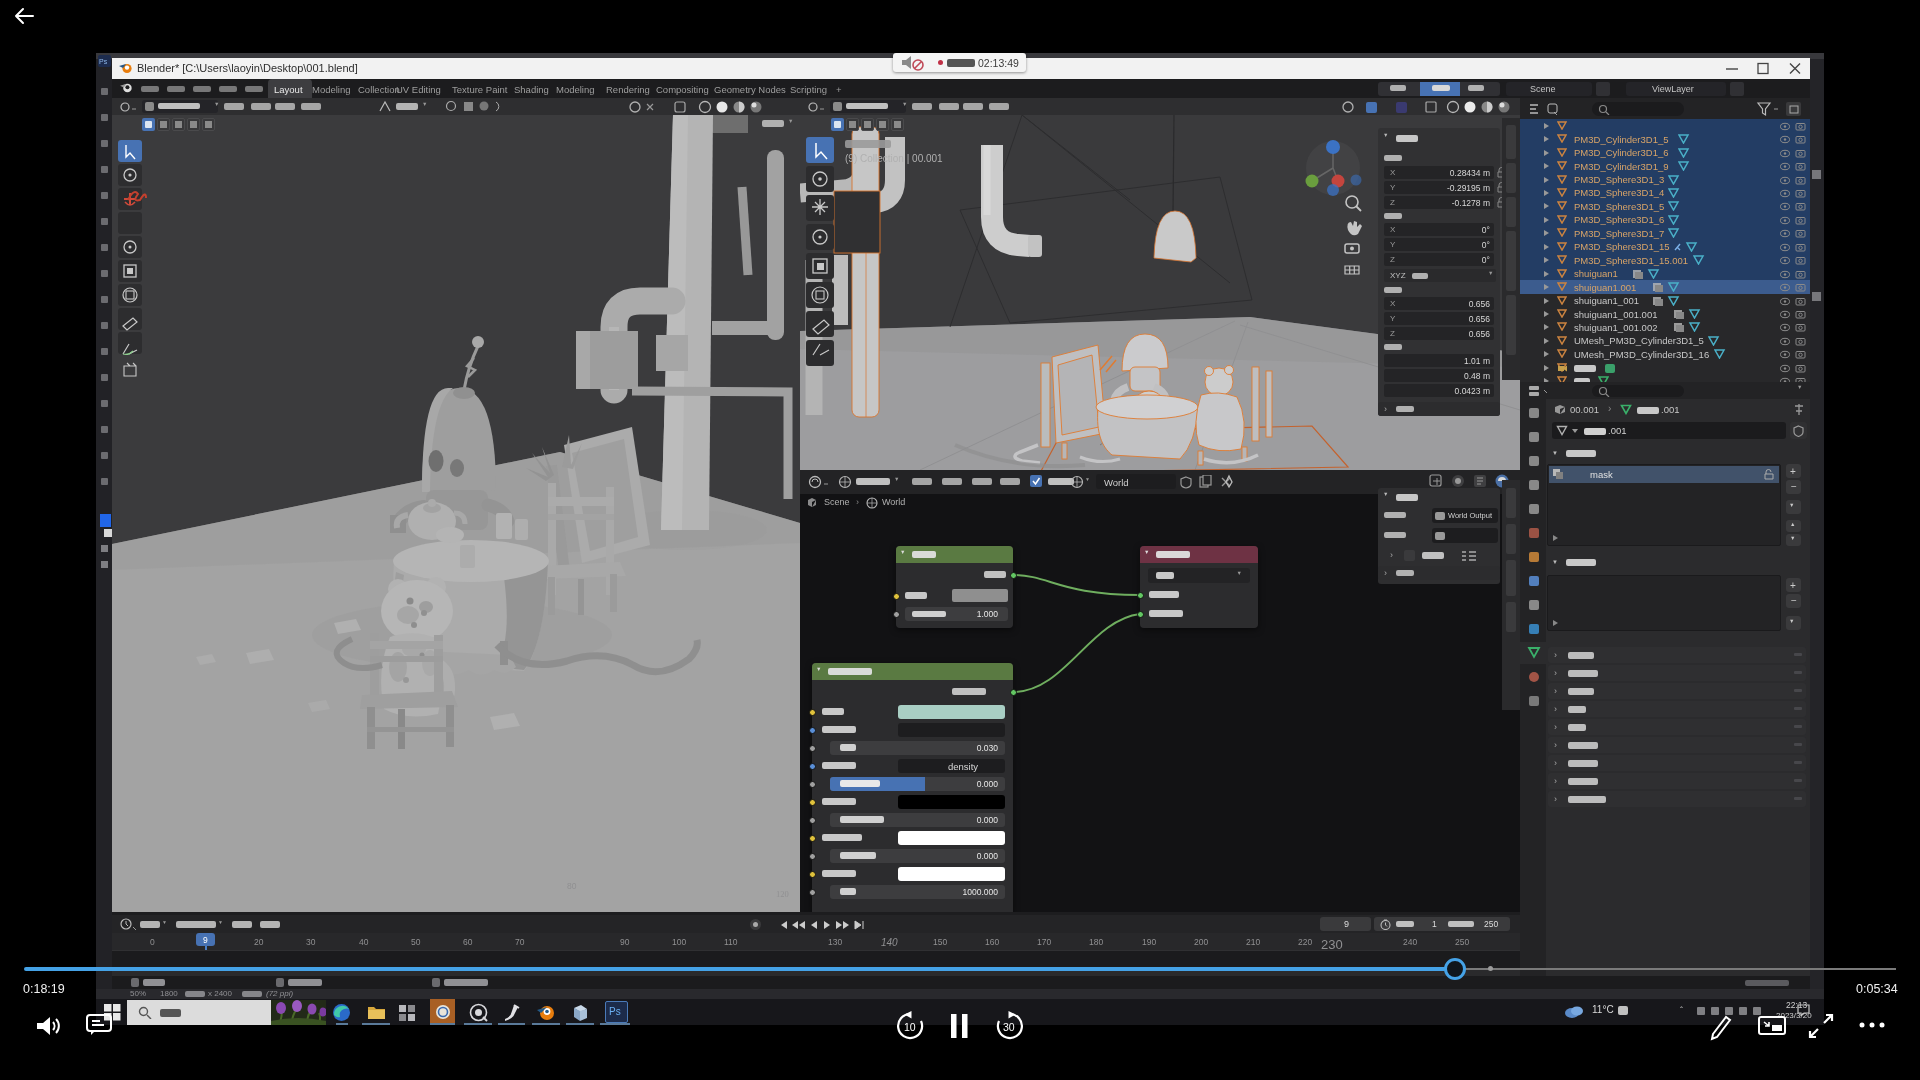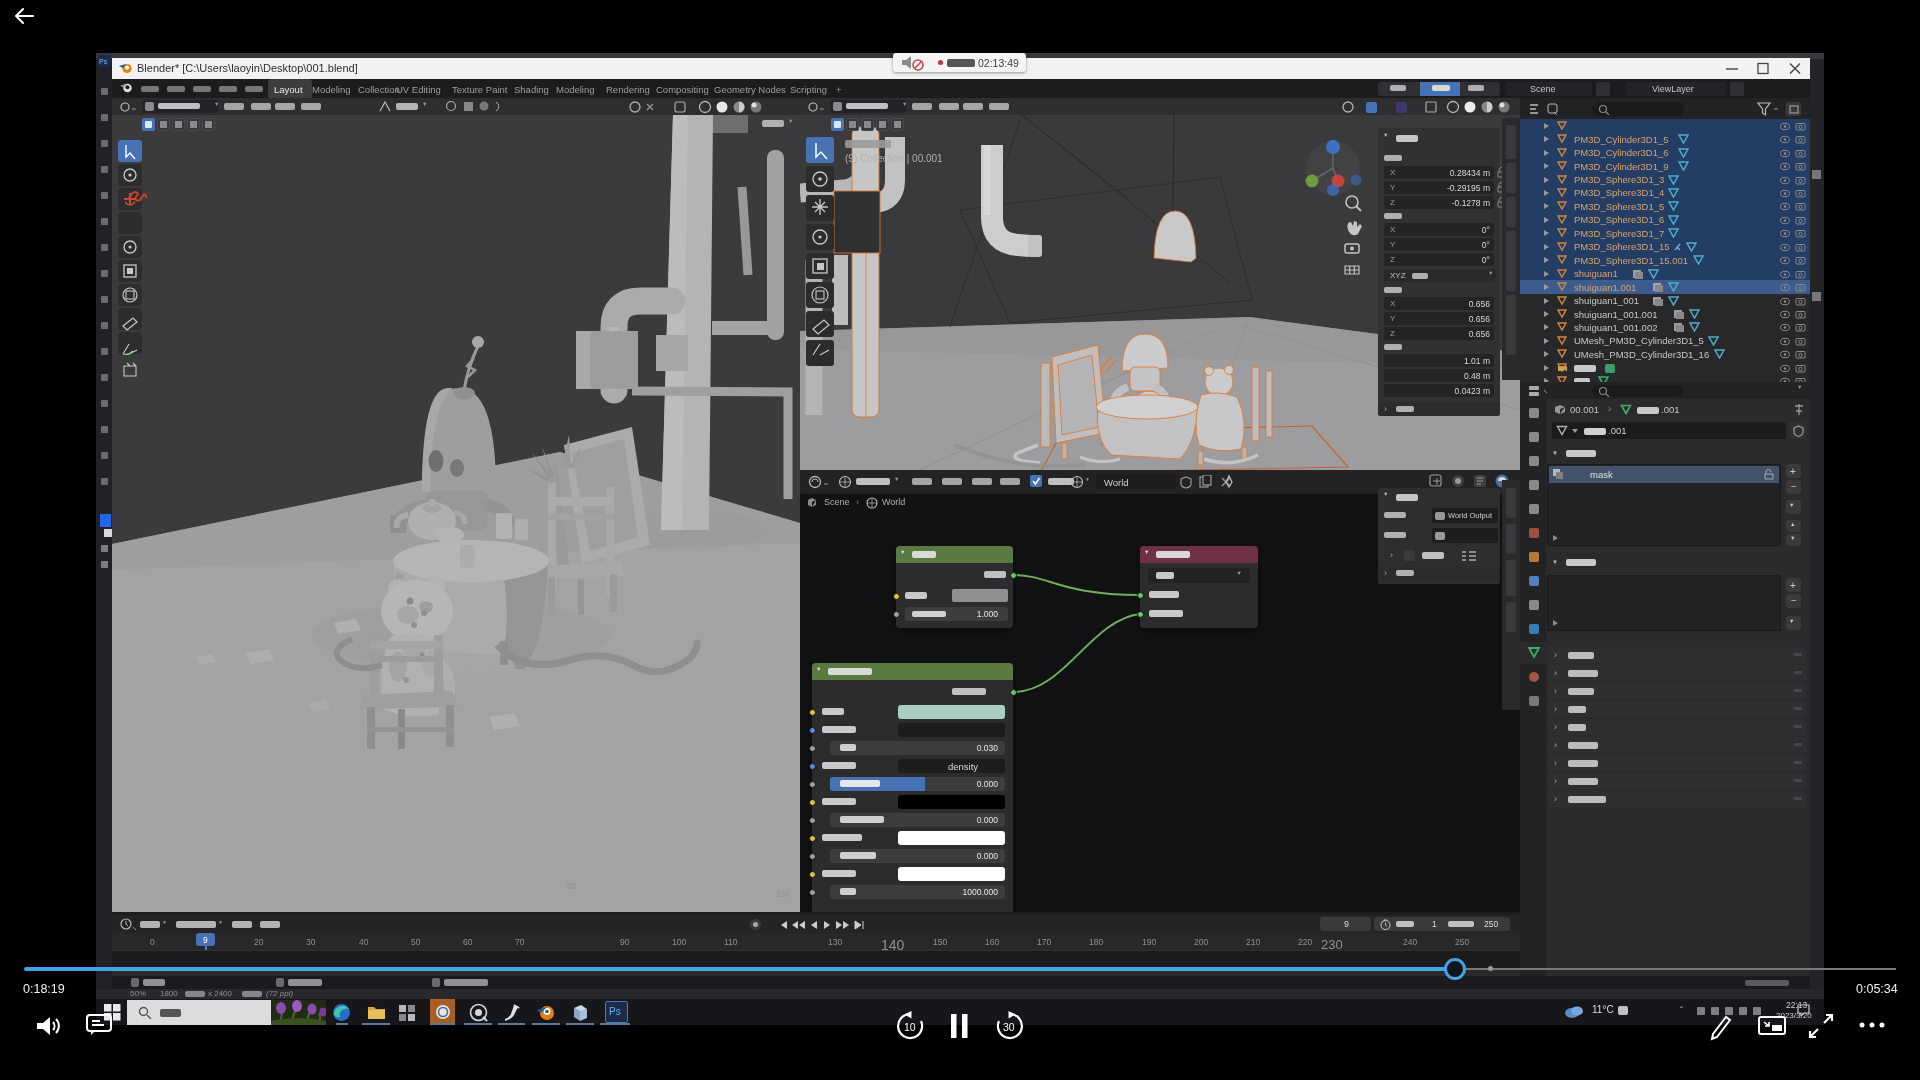--- a/index.html
+++ b/index.html
@@ -1163,21 +1163,21 @@
 <div class="a t" style="left:359px;top:938px;font-size:8.5px;color:#909092;">40</div>
 <div class="a t" style="left:411px;top:938px;font-size:8.5px;color:#909092;">50</div>
 <div class="a t" style="left:463px;top:938px;font-size:8.5px;color:#909092;">60</div>
 <div class="a t" style="left:515px;top:938px;font-size:8.5px;color:#909092;">70</div>
 <div class="a t" style="left:567px;top:882px;font-size:8.5px;color:#909092;">80</div>
 <div class="a t" style="left:620px;top:938px;font-size:8.5px;color:#909092;">90</div>
 <div class="a t" style="left:672px;top:938px;font-size:8.5px;color:#909092;">100</div>
 <div class="a t" style="left:724px;top:938px;font-size:8.5px;color:#909092;">110</div>
 <div class="a t" style="left:776px;top:890px;font-size:8.5px;color:#909092;font-family:Liberation Serif, serif;">120</div>
 <div class="a t" style="left:828px;top:938px;font-size:8.5px;color:#909092;">130</div>
-<div class="a t" style="left:881px;top:938px;font-size:14px;color:#909092;">140</div>
+<div class="a t" style="left:881px;top:938px;font-size:10px;color:#909092;font-style:italic;">140</div>
 <div class="a t" style="left:933px;top:938px;font-size:8.5px;color:#909092;">150</div>
 <div class="a t" style="left:985px;top:938px;font-size:8.5px;color:#909092;">160</div>
 <div class="a t" style="left:1037px;top:938px;font-size:8.5px;color:#909092;">170</div>
 <div class="a t" style="left:1089px;top:938px;font-size:8.5px;color:#909092;">180</div>
 <div class="a t" style="left:1142px;top:938px;font-size:8.5px;color:#909092;">190</div>
 <div class="a t" style="left:1194px;top:938px;font-size:8.5px;color:#909092;">200</div>
 <div class="a t" style="left:1246px;top:938px;font-size:8.5px;color:#909092;">210</div>
 <div class="a t" style="left:1298px;top:938px;font-size:8.5px;color:#909092;">220</div>
 <div class="a t" style="left:1321px;top:938px;font-size:13px;color:#909092;">230</div>
 <div class="a t" style="left:1403px;top:938px;font-size:8.5px;color:#909092;">240</div>

